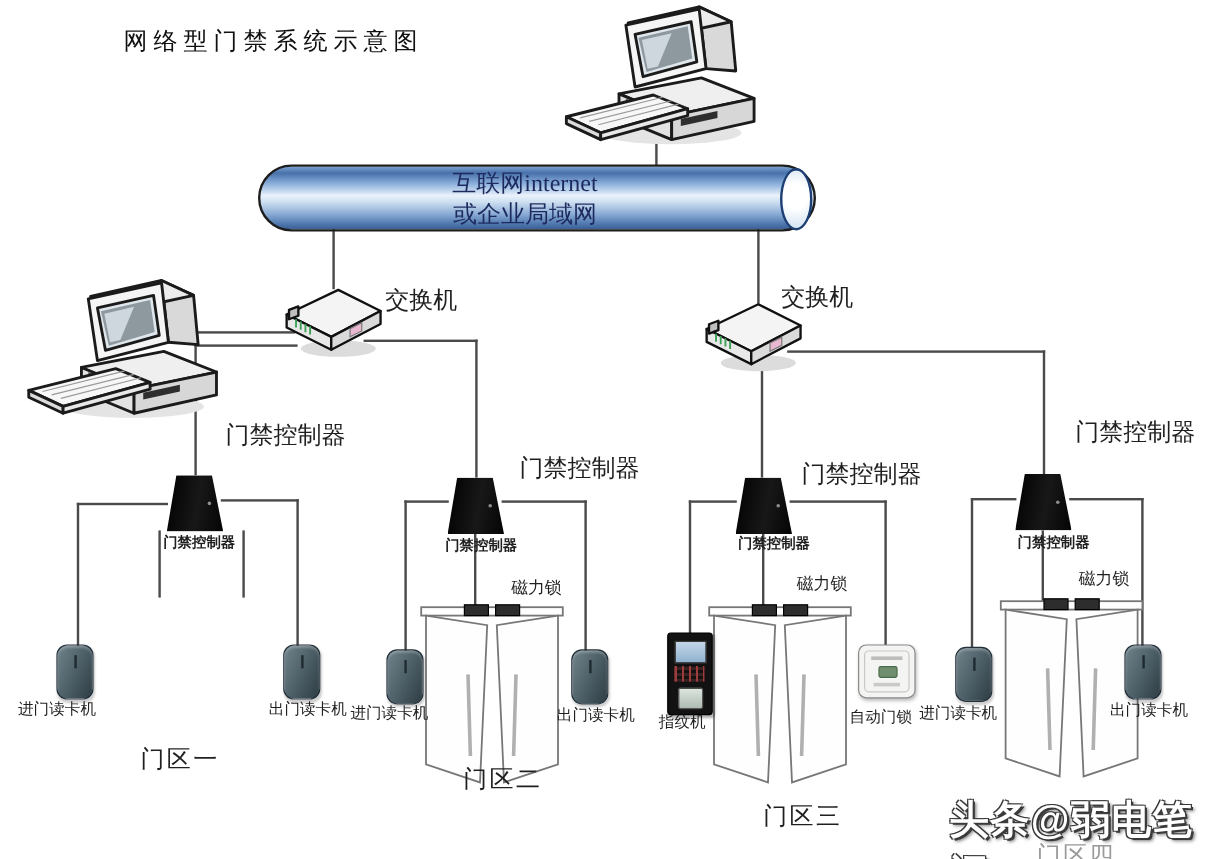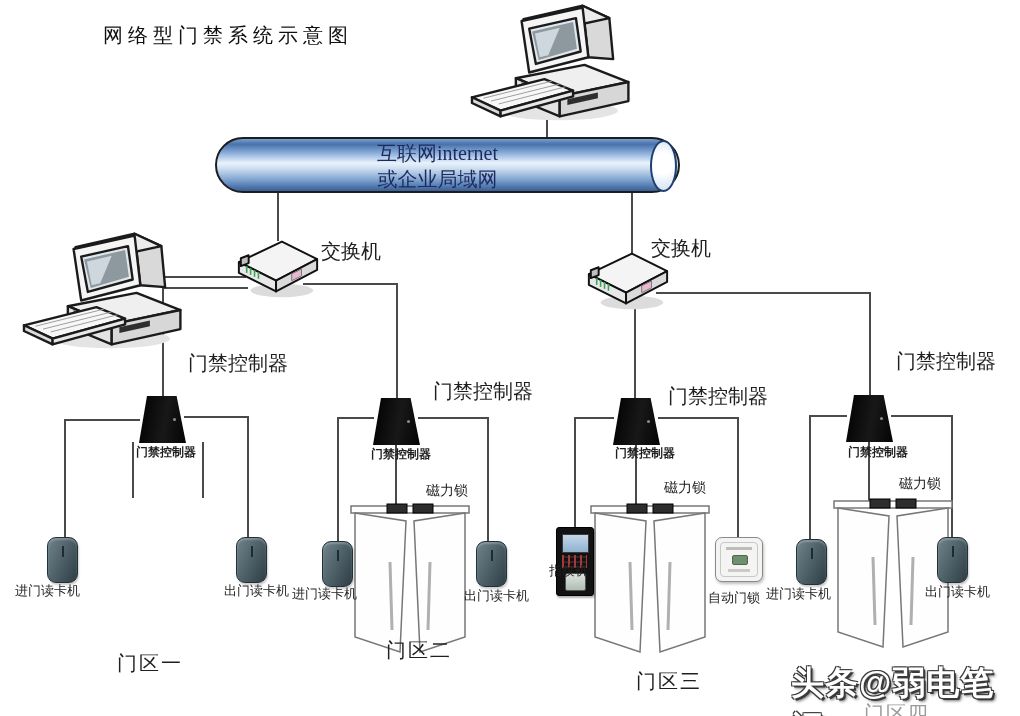--- a/index.html
+++ b/index.html
@@ -298,24 +298,24 @@
     <span class="in"></span>
     <span class="t1"></span>
     <span class="key"></span>
     <span class="t2"></span>
   </div>
 
   <span class="lbl dev" style="left:15px;top:584px">进门读卡机</span>
   <span class="lbl dev" style="left:224px;top:584px">出门读卡机</span>
   <span class="lbl dev" style="left:292px;top:587px">进门读卡机</span>
   <span class="lbl dev" style="left:464px;top:589px">出门读卡机</span>
-  <span class="lbl dev" style="left:549px;top:564px">指纹机</span>
+  <span class="lbl dev" style="left:549px;top:595px">指纹机</span>
   <span class="lbl dev" style="left:708px;top:591px">自动门锁</span>
   <span class="lbl dev" style="left:766px;top:587px">进门读卡机</span>
   <span class="lbl dev" style="left:925px;top:585px">出门读卡机</span>
 
-  <span class="lbl area" style="left:117px;top:652px">门区一</span>
+  <span class="lbl area" style="left:117px;top:622px">门区一</span>
   <span class="lbl area" style="left:386px;top:639px">门区二</span>
   <span class="lbl area" style="left:636px;top:670px">门区三</span>
   <span class="lbl area ghost" style="left:864px;top:657px">门区四</span>
 
   <span class="wm">头条@弱电笔记</span>
 </div>
 
 </body></html>

